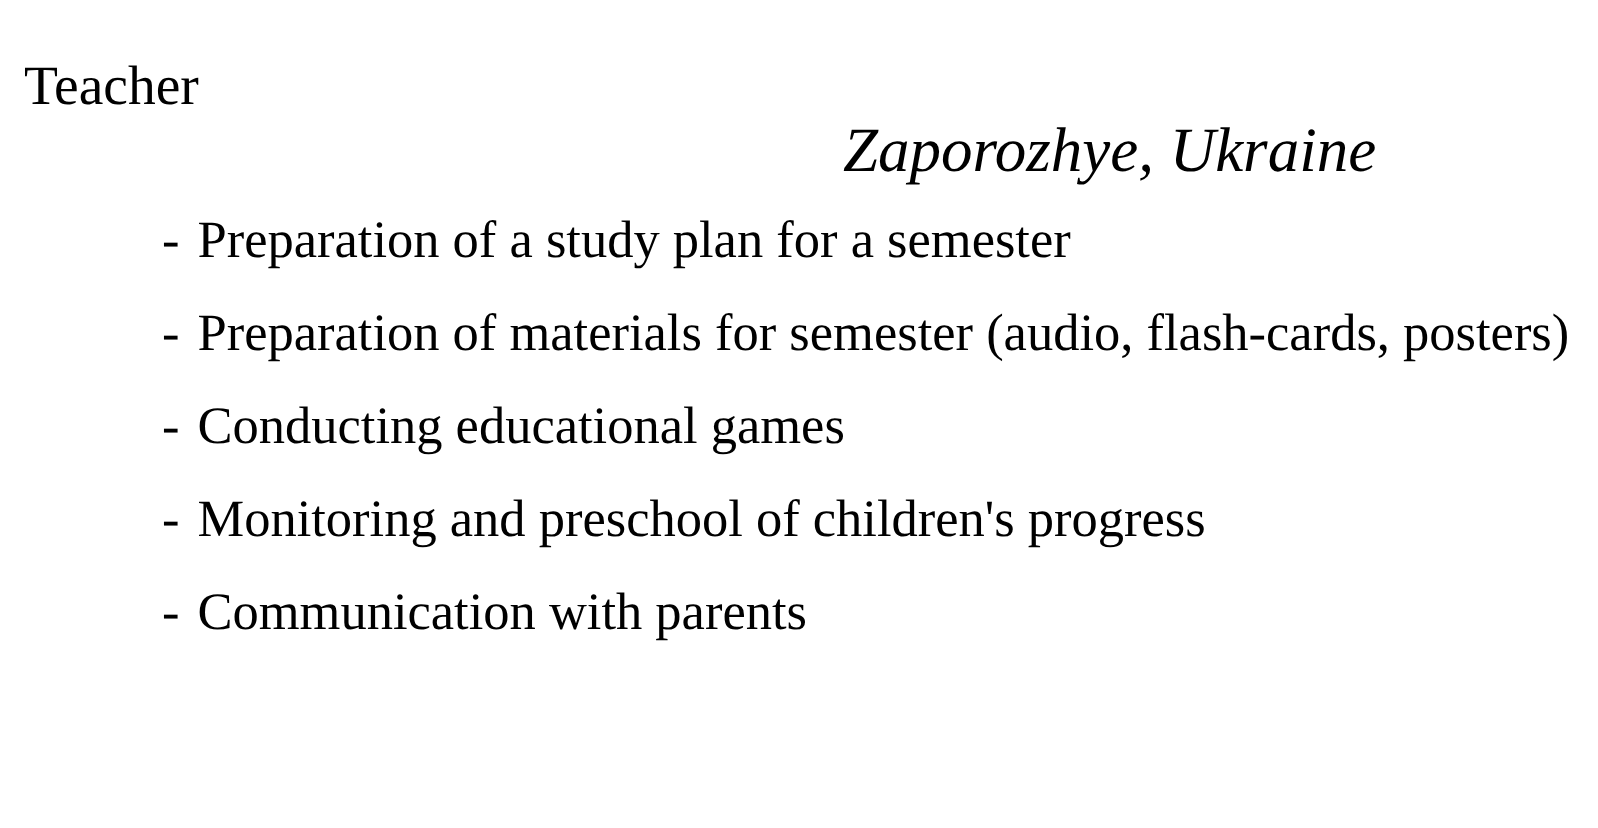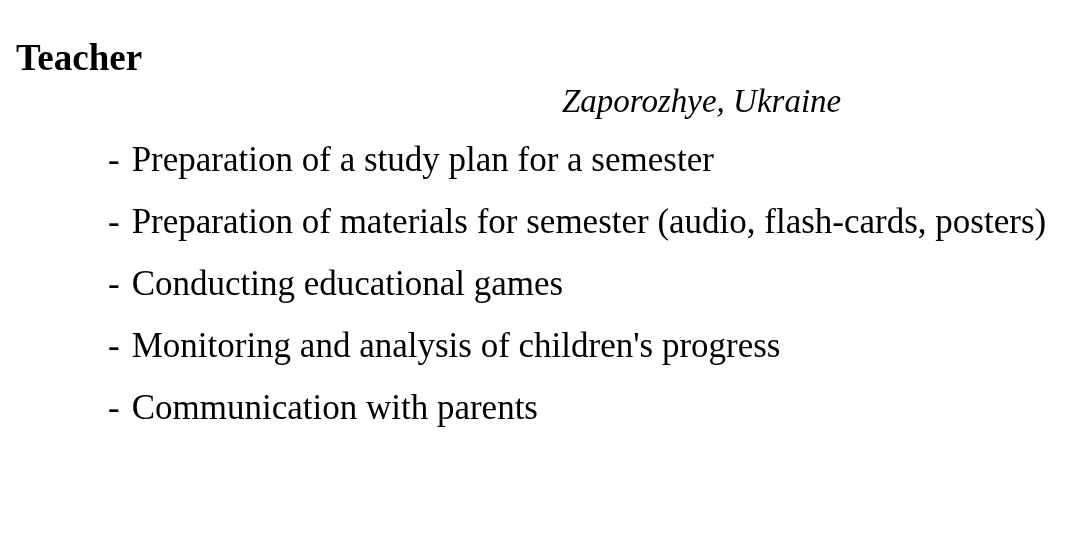--- a/index.html
+++ b/index.html
@@ -19,34 +19,34 @@
     width: 1065px;
     height: 552px;
   }
   .header-row {
     display: flex;
     justify-content: space-between;
     align-items: baseline;
     padding: 35px 12px 0 16px;
   }
   .job-title {
-    font-weight: bold;
+    font-weight: normal;
     font-size: 37px;
     line-height: 46px;
     white-space: nowrap;
   }
   .date-range {
     font-weight: bold;
     font-size: 37px;
     line-height: 46px;
     white-space: nowrap;
   }
   .location-line {
     font-style: italic;
-    font-size: 33px;
+    font-size: 42px;
     line-height: 40px;
     margin: 0 0 0 562px;
     white-space: nowrap;
   }
   .employer-line {
     font-weight: bold;
     font-size: 37px;
     line-height: 46px;
     margin: 49px 0 0 15px;
     white-space: nowrap;
@@ -81,20 +81,20 @@
     <li>
       <span class="dash">-</span><span>Preparation of a study plan for a semester</span>
     </li>
     <li>
       <span class="dash">-</span><span>Preparation of materials for semester (audio, flash-cards, posters)</span>
     </li>
     <li>
       <span class="dash">-</span><span>Conducting educational games</span>
     </li>
     <li>
-      <span class="dash">-</span><span>Monitoring and analysis of children's progress</span>
+      <span class="dash">-</span><span>Monitoring and preschool of children's progress</span>
     </li>
     <li>
       <span class="dash">-</span><span>Communication with parents</span>
     </li>
   </ul>
 
 </div>
 
 </body></html>

